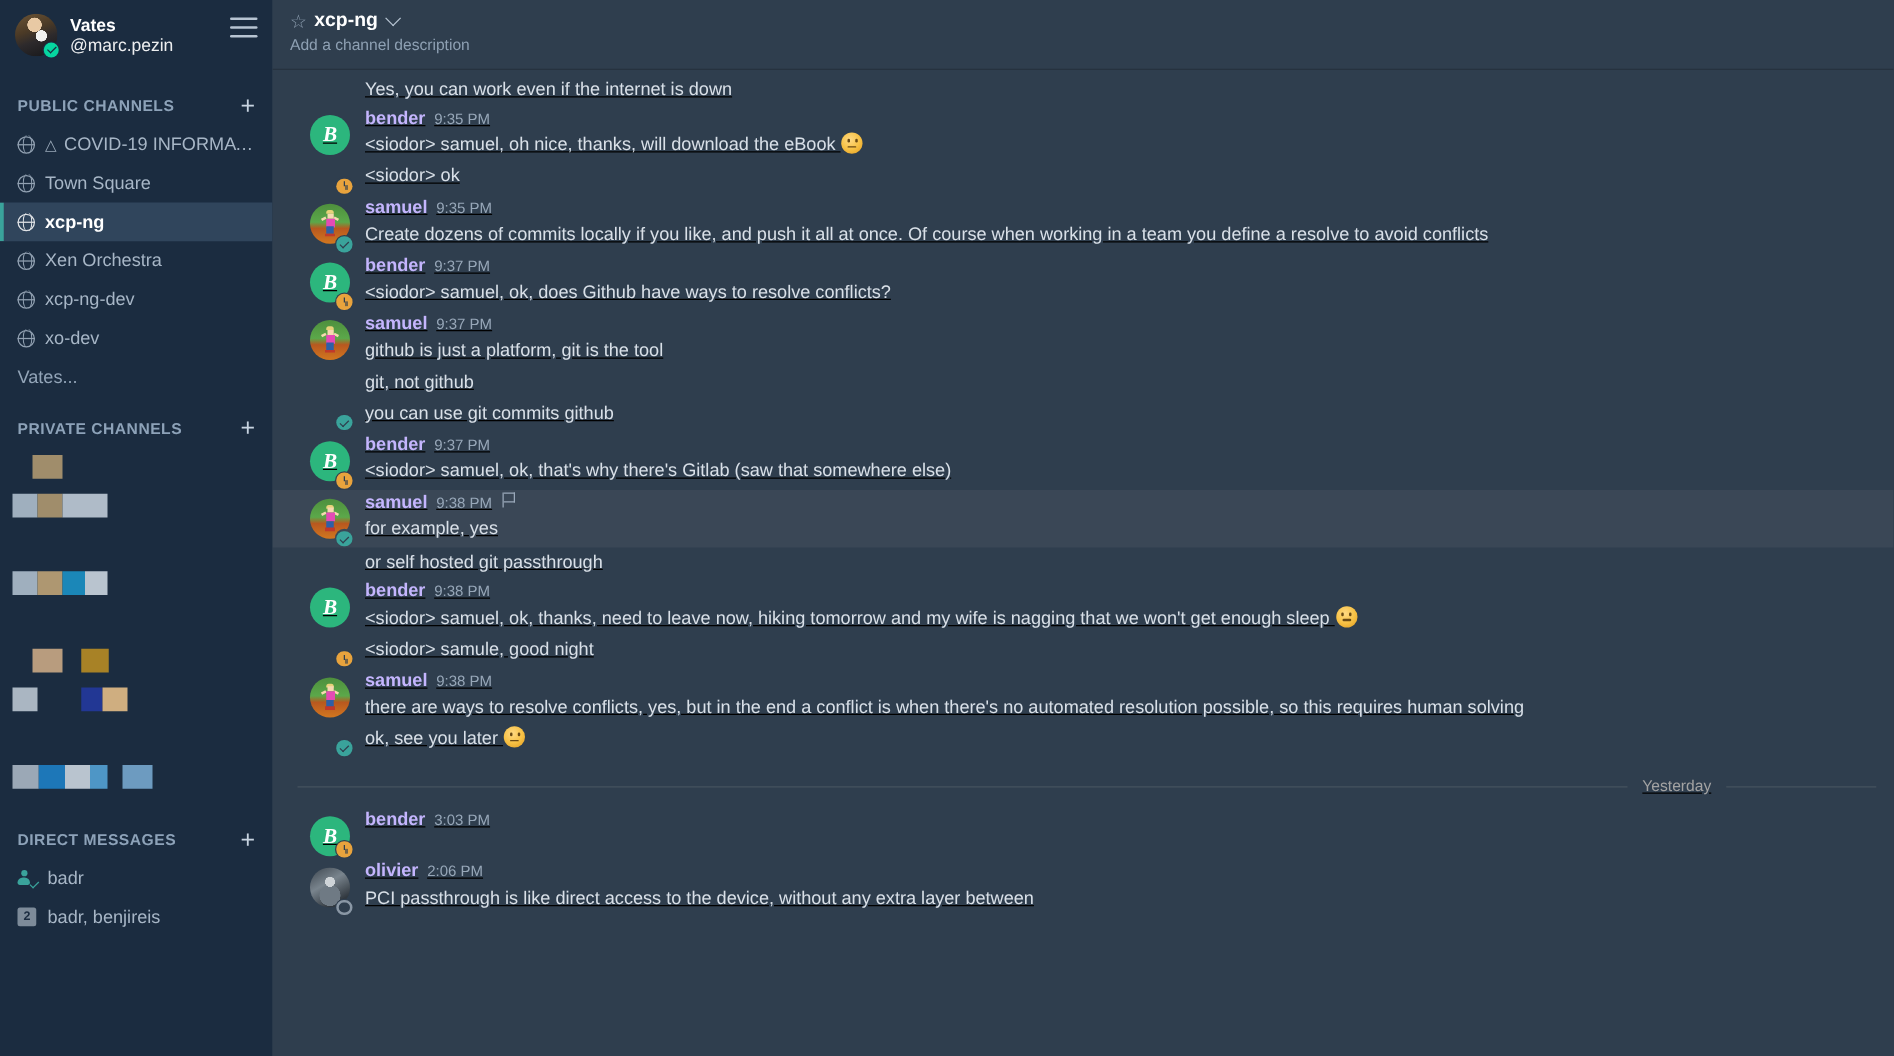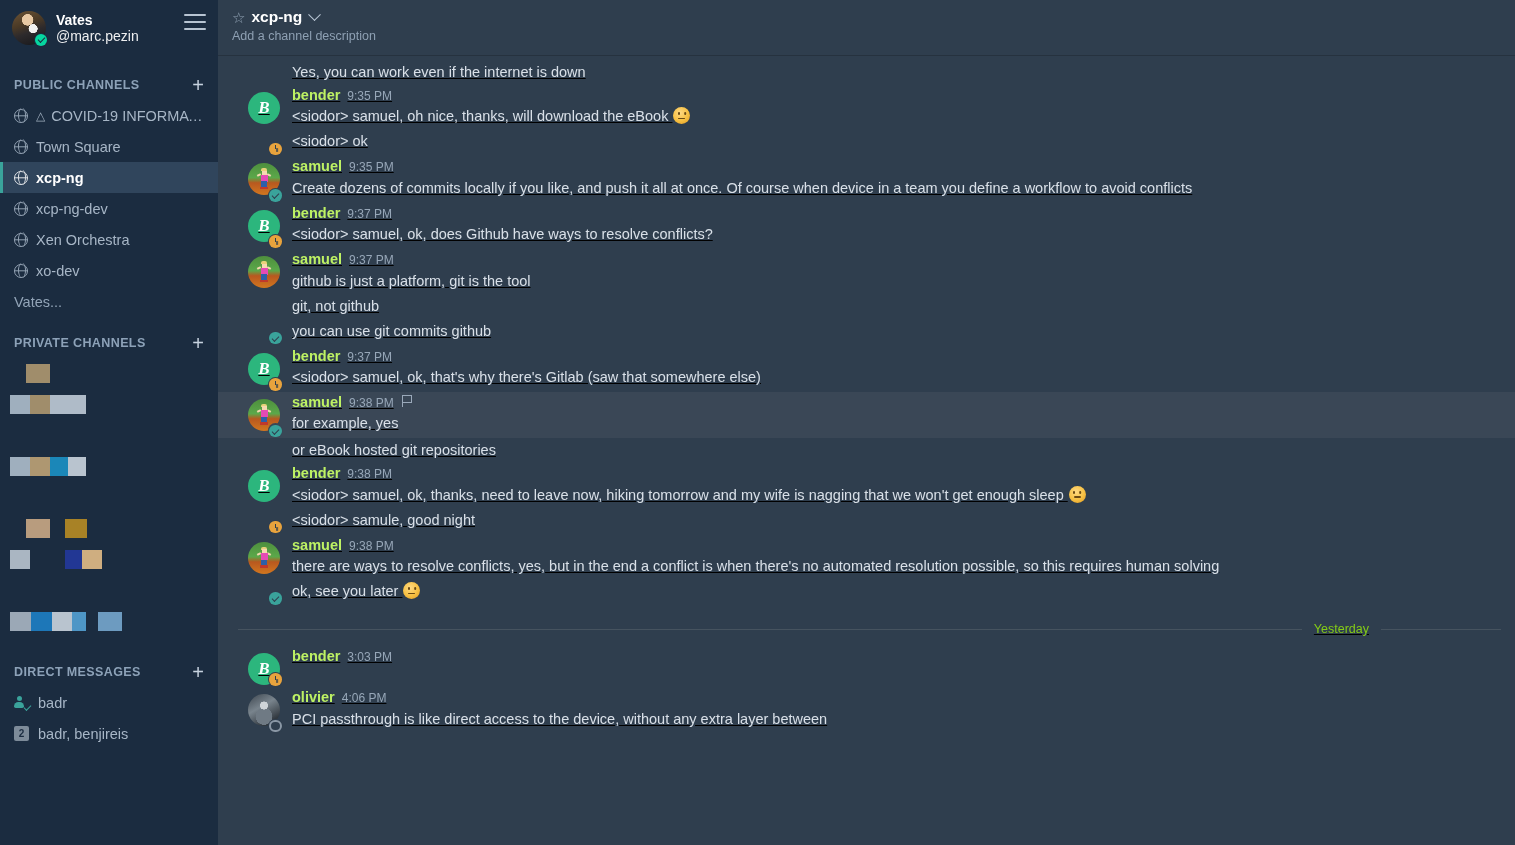--- a/index.html
+++ b/index.html
@@ -172,21 +172,21 @@
   }
 
   .msgs { padding-top: 4px; text-decoration: underline; }
   .post {
     display: flex; padding: 2px 14px 2px 30px; position: relative;
   }
   .post.highlight { background: #3a4756; }
   .post .ava { width: 32px; flex: 0 0 32px; position: relative; margin-top: 5px; }
   .post .body { flex: 1 1 auto; padding-left: 12px; min-width: 0; }
   .meta { display: flex; align-items: baseline; gap: 7px; line-height: 1.2; }
-  .uname { font-size: 14.5px; font-weight: bold; color: #bef264; cursor: pointer; }
+  .uname { font-size: 14.5px; font-weight: bold; color: #c4b5fd; cursor: pointer; }
   .time { font-size: 12px; color: #97a7b8; }
   .flag-ic {
     width: 10px; height: 12px; position: relative; display: inline-block;
     margin-left: 1px; cursor: pointer;
   }
   .flag-ic::before {
     content: ""; position: absolute; left: 0; top: 0; bottom: 0;
     width: 1.5px; background: #9aa9ba;
   }
   .flag-ic::after {
@@ -269,21 +269,21 @@
     content: ""; position: absolute; left: 5px; top: 10.5px;
     width: 7px; height: 1.6px; border-radius: 1px; background: #6b4a13;
   }
 
   .day-div {
     display: flex; align-items: center; gap: 0;
     margin: 12px 14px 6px 20px; position: relative; height: 22px;
   }
   .day-div .ln { flex: 1 1 auto; height: 1px; background: #46535f; }
   .day-div .lbl {
-    font-size: 12.5px; color: #84cc16; padding: 0 12px; font-weight: normal;
+    font-size: 12.5px; color: #a3a3a3; padding: 0 12px; font-weight: normal;
   }
 </style>
 </head>
 <body>
 
 <div class="app">
 
   <div class="sidebar">
 
     <div class="sb-header">
@@ -317,25 +317,25 @@
     <div class="chan">
       <span class="globe"></span>
       <span class="chan-label">Town Square</span>
     </div>
     <div class="chan active">
       <span class="globe"></span>
       <span class="chan-label">xcp-ng</span>
     </div>
     <div class="chan">
       <span class="globe"></span>
-      <span class="chan-label">xcp-ng-dev</span>
+      <span class="chan-label">Xen Orchestra</span>
     </div>
     <div class="chan">
       <span class="globe"></span>
-      <span class="chan-label">Xen Orchestra</span>
+      <span class="chan-label">xcp-ng-dev</span>
     </div>
     <div class="chan">
       <span class="globe"></span>
       <span class="chan-label">xo-dev</span>
     </div>
     <div class="more-link">Vates...</div>
 
     <div class="sec-head">
       <span class="sec-title">PRIVATE CHANNELS</span>
       <span class="plus">+</span>
@@ -444,21 +444,21 @@
             </div>
             <span class="badge">
               <span class="b-in b-online"></span>
             </span>
           </div>
           <div class="body">
             <div class="meta">
               <span class="uname">samuel</span>
               <span class="time">9:35 PM</span>
             </div>
-            <div class="line">Create dozens of commits locally if you like, and push it all at once. Of course when device in a team you define a workflow to avoid conflicts</div>
+            <div class="line">Create dozens of commits locally if you like, and push it all at once. Of course when working in a team you define a resolve to avoid conflicts</div>
           </div>
         </div>
         <div class="post">
           <div class="ava">
             <div class="av32 av-bender">
               <span>B</span>
             </div>
             <span class="badge">
               <span class="b-in b-away"></span>
             </span>
@@ -537,21 +537,21 @@
               <span class="uname">samuel</span>
               <span class="time">9:38 PM</span>
               <span class="flag-ic"></span>
             </div>
             <div class="line">for example, yes</div>
           </div>
         </div>
         <div class="cont-post">
           <div class="ava"></div>
           <div class="body">
-            <div class="line">or eBook hosted git repositories</div>
+            <div class="line">or self hosted git passthrough</div>
           </div>
         </div>
         <div class="post">
           <div class="ava">
             <div class="av32 av-bender">
               <span>B</span>
             </div>
             <span class="badge">
               <span class="b-in b-away"></span>
             </span>
@@ -615,20 +615,20 @@
         <div class="post">
           <div class="ava">
             <div class="av32 av-olivier"></div>
             <span class="badge">
               <span class="b-in b-offline"></span>
             </span>
           </div>
           <div class="body">
             <div class="meta">
               <span class="uname">olivier</span>
-              <span class="time">4:06 PM</span>
+              <span class="time">2:06 PM</span>
             </div>
             <div class="line">PCI passthrough is like direct access to the device, without any extra layer between</div>
           </div>
         </div>
       </div>
   </div>
 </div>
 
 </body></html>

